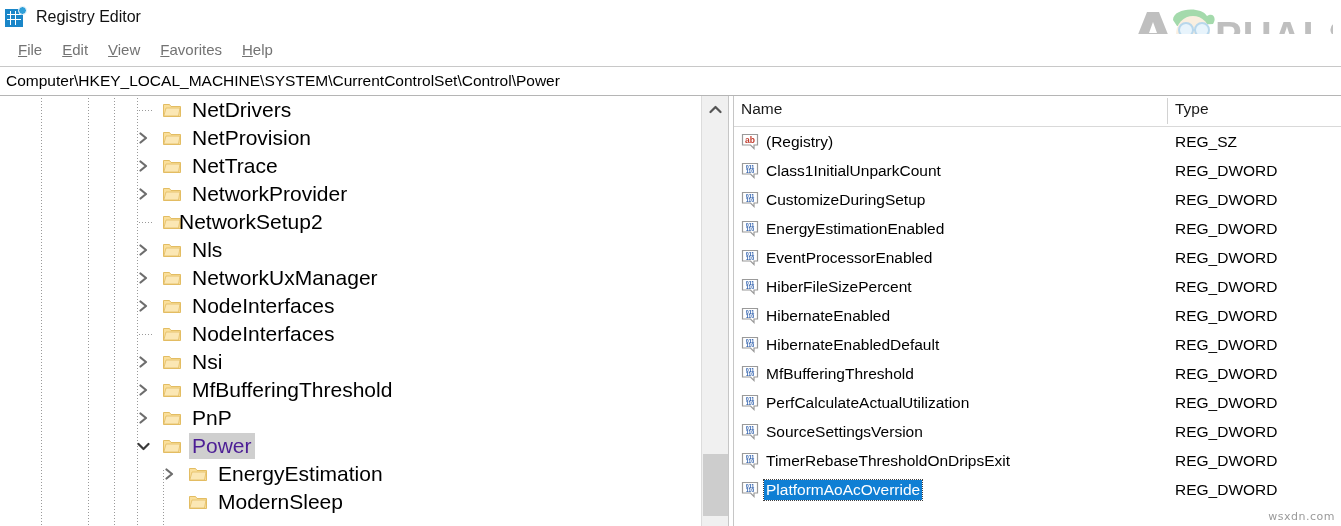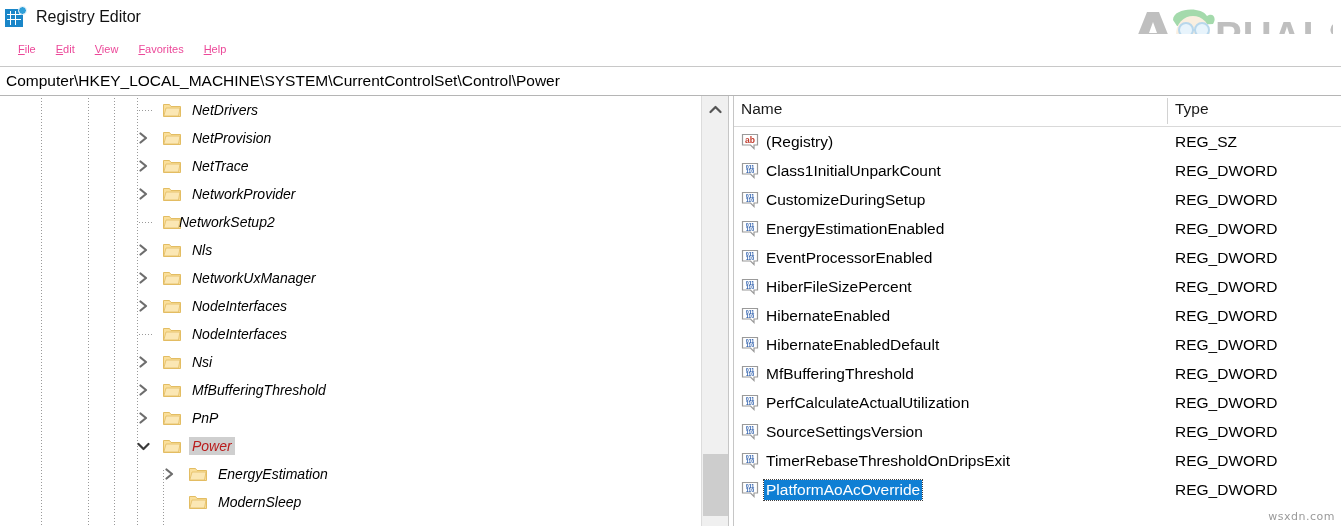--- a/index.html
+++ b/index.html
@@ -87,22 +87,22 @@
     left: 0; top: 34px;
     width: 1341px; height: 30px;
     background: #ffffff;
     display: flex;
     align-items: center;
     padding-left: 8px;
     box-sizing: border-box;
   }
   .menu-item {
     padding: 3px 10px;
-    font-size: 11px;
-    color: #ec4899;
+    font-size: 15px;
+    color: #737373;
     cursor: default;
     white-space: nowrap;
   }
   .menu-item u { text-decoration: underline; }
 
   
   .addressbar {
     position: absolute;
     left: 0; top: 66px;
     width: 1341px; height: 30px;
@@ -172,28 +172,27 @@
     background-image: linear-gradient(to right, #9a9a9a 1px, transparent 1px);
     background-size: 3px 1px;
   }
   .folder {
     position: absolute;
     width: 17px; height: 14px;
   }
   .folder-svg { display: block; }
   .tree-label {
     position: absolute;
-    font-size: 14px;
+    font-size: 21px;
     color: #000000;
     padding: 1px 3px;
-    font-style: italic;
   }
   .tree-label.selected {
     background: #cfcfcf;
-    color: #b91c1c;
+    color: #4c1d95;
   }
 
   
   .vscroll {
     position: absolute;
     left: 701px; top: 0;
     width: 27px; height: 430px;
     background: #f0f0f0;
     border-left: 1px solid #dcdcdc;
     box-sizing: border-box;

